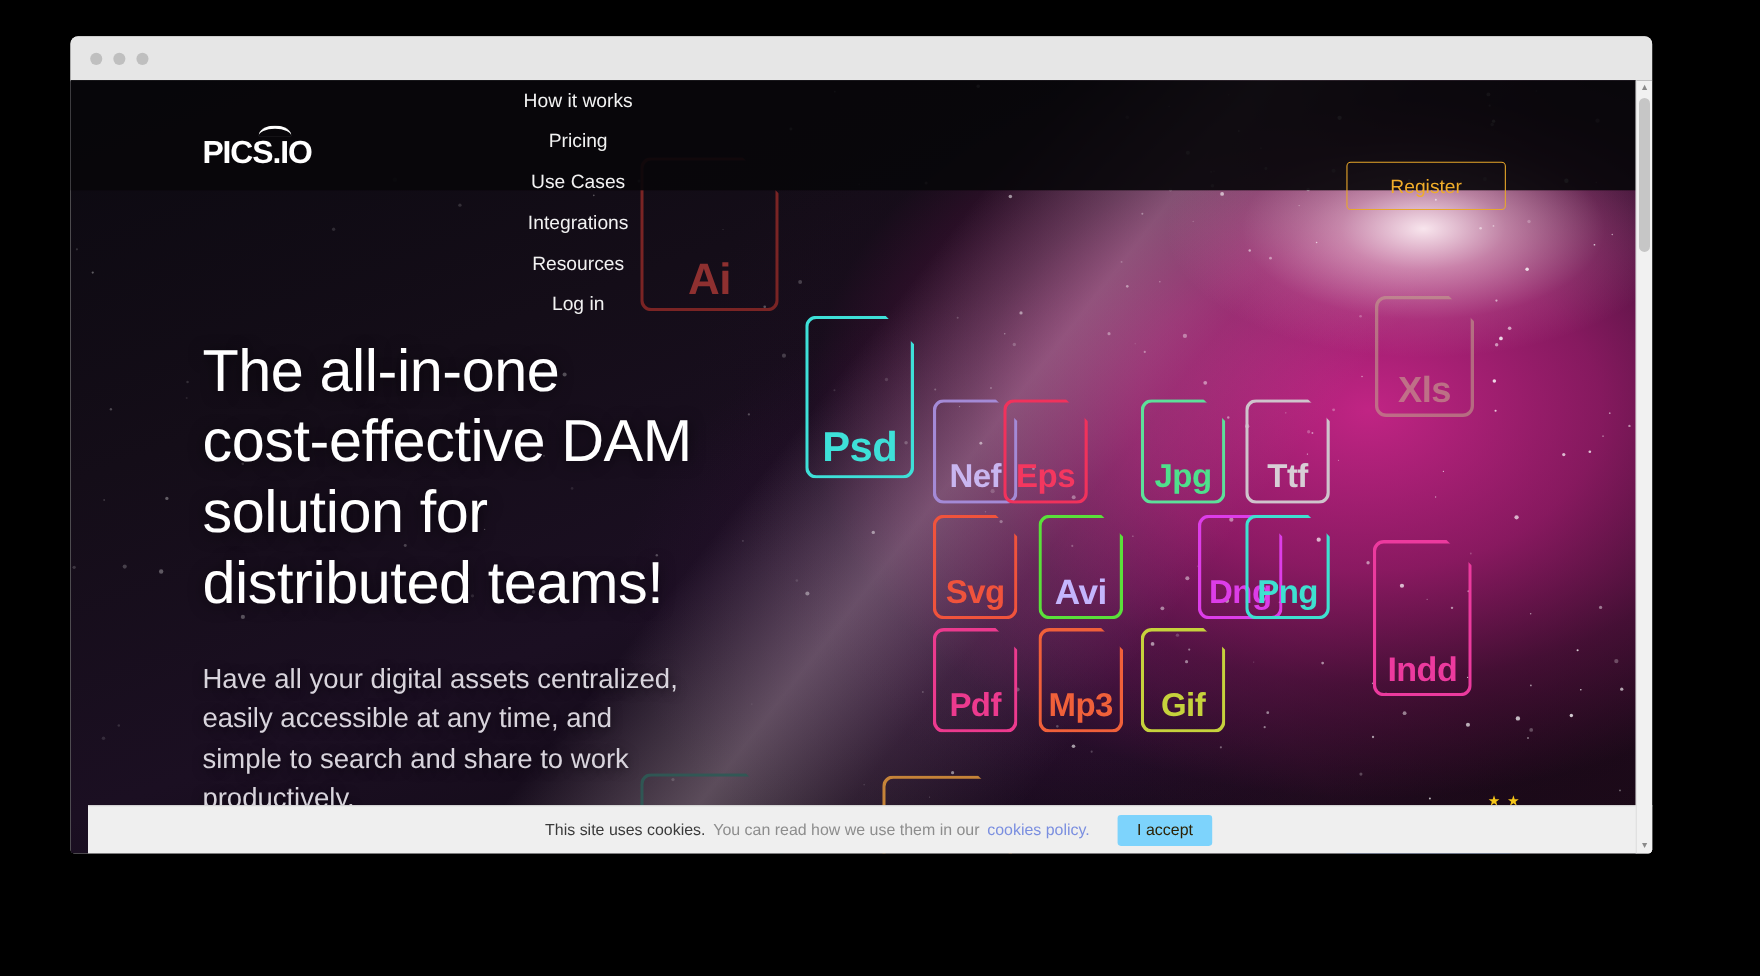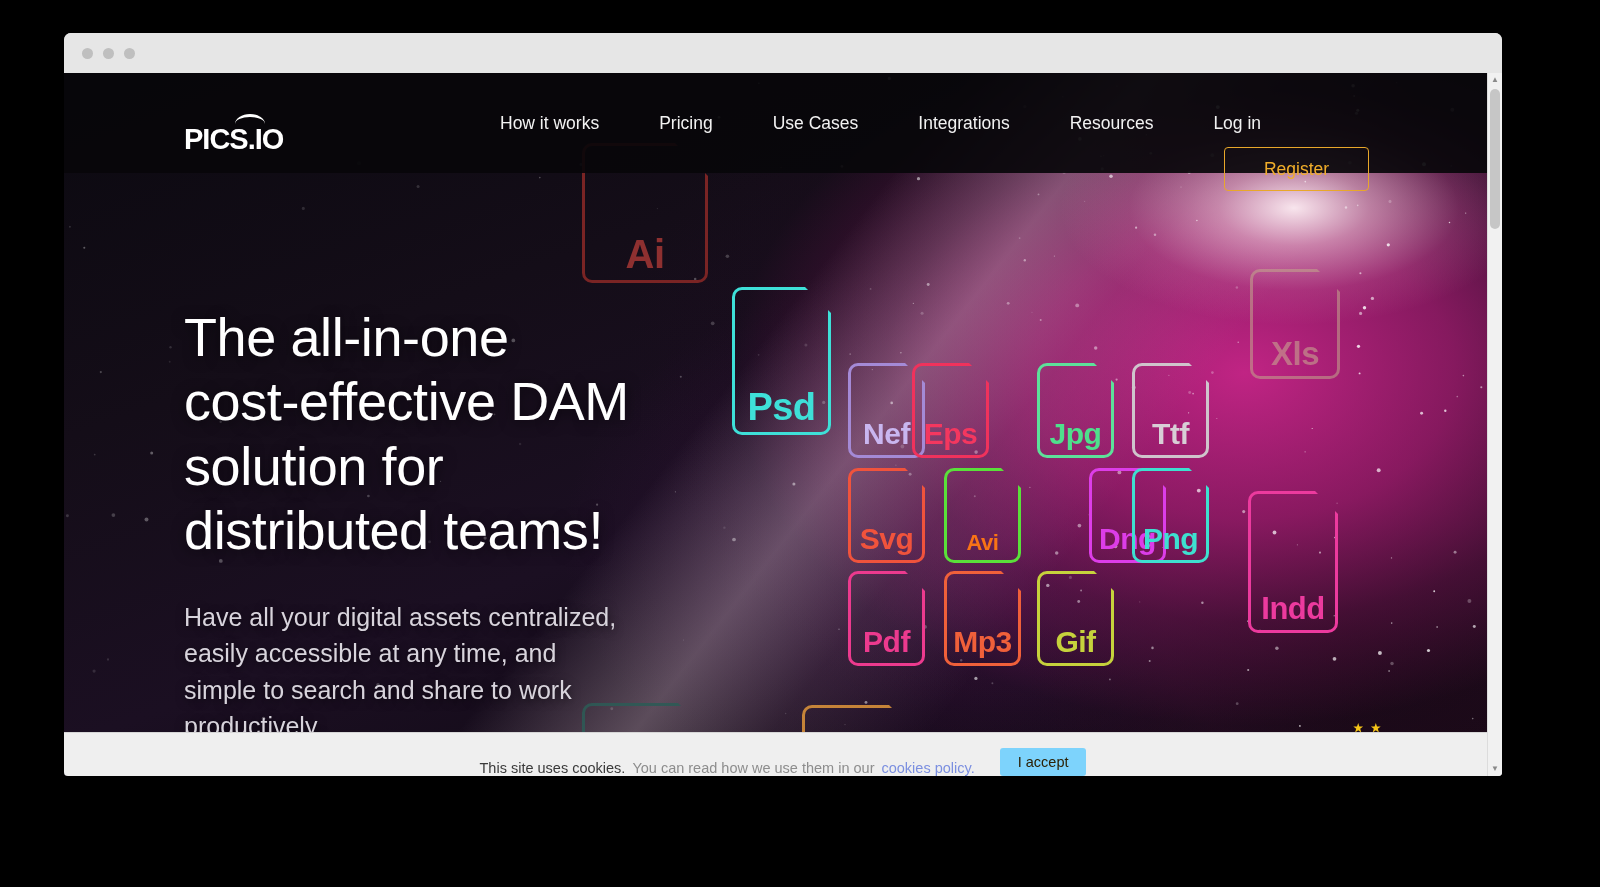--- a/index.html
+++ b/index.html
@@ -124,25 +124,26 @@
   }
   .logo .cap {
     position: absolute;
     left: 51px; top: -9px;
     width: 30px; height: 7px;
     border-top: 3px solid #fff;
     border-radius: 50% 50% 0 0 / 100% 100% 0 0;
   }
   .nav {
     position: absolute;
-    left: 412px; top: 0;
+    left: 388px; top: 0;
     height: 100px;
     display: flex;
     align-items: center;
-    gap: 12px;
+    gap: 0;
+    flex-direction: column;
   }
   .nav a {
     color: #f2f2f2;
     font-size: 17.5px;
     text-decoration: none;
     padding: 8px 24px;
     white-space: nowrap;
   }
   .register-btn {
     position: absolute;
@@ -194,26 +195,26 @@
     align-items: center;
     padding-left: 10px;
     box-sizing: border-box;
     z-index: 3;
   }
   .gdpr-stars { position: absolute; left: 1245px; top: 644px; width: 120px; height: 46px; z-index: 4; }
 
   
   .cookie-bar {
     position: absolute;
-    left: 0; bottom: 0;
+    left: 16px; bottom: 0;
     width: 1438px; height: 43px;
     background: #efefef;
     border-top: 1px solid #d6d6d6;
     display: flex;
-    align-items: flex-end;
+    align-items: center;
     justify-content: center;
     gap: 7px;
     z-index: 20;
     font-size: 14.5px;
   }
   .cookie-strong { color: #3a3a3a; }
   .cookie-rest { color: #8d8d8d; }
   .cookie-link { color: #7b8fe0; text-decoration: none; }
   .accept-btn {
     margin-left: 18px;
@@ -491,21 +492,21 @@
           <div class="tile" style="left: 1068px; top: 290px; width: 77px; height: 95px; border-color: rgb(207, 196, 204); border-top-right-radius: 3px; clip-path: polygon(0px 0px, calc(100% - 20px) 0px, 100% 20px, 100% 100%, 0px 100%);">
             <span class="lbl" style="color: rgb(216, 206, 214); font-size: 30px;">Ttf</span>
           </div>
           <div class="tile" style="left: 1186px; top: 196px; width: 90px; height: 110px; border-color: rgb(195, 169, 140); border-top-right-radius: 3px; clip-path: polygon(0px 0px, calc(100% - 23px) 0px, 100% 23px, 100% 100%, 0px 100%); opacity: 0.55;">
             <span class="lbl" style="color: rgb(203, 177, 147); font-size: 33px;">Xls</span>
           </div>
           <div class="tile" style="left: 784px; top: 395px; width: 77px; height: 95px; border-color: rgb(240, 83, 60); border-top-right-radius: 3px; clip-path: polygon(0px 0px, calc(100% - 20px) 0px, 100% 20px, 100% 100%, 0px 100%);">
             <span class="lbl" style="color: rgb(240, 83, 60); font-size: 30px;">Svg</span>
           </div>
           <div class="tile" style="left: 880px; top: 395px; width: 77px; height: 95px; border-color: rgb(90, 224, 58); border-top-right-radius: 3px; clip-path: polygon(0px 0px, calc(100% - 20px) 0px, 100% 20px, 100% 100%, 0px 100%);">
-            <span class="lbl" style="color: #f97316; font-size: 22px;">Avi</span>
+            <span class="lbl" style="color: #c4b5fd; font-size: 32px;">Avi</span>
           </div>
           <div class="tile" style="left: 1025px; top: 395px; width: 77px; height: 95px; border-color: rgb(220, 61, 232); border-top-right-radius: 3px; clip-path: polygon(0px 0px, calc(100% - 20px) 0px, 100% 20px, 100% 100%, 0px 100%);">
             <span class="lbl" style="color: rgb(220, 61, 232); font-size: 30px;">Dng</span>
           </div>
           <div class="tile" style="left: 1068px; top: 395px; width: 77px; height: 95px; border-color: rgb(62, 224, 208); border-top-right-radius: 3px; clip-path: polygon(0px 0px, calc(100% - 20px) 0px, 100% 20px, 100% 100%, 0px 100%);">
             <span class="lbl" style="color: rgb(62, 224, 208); font-size: 30px;">Png</span>
           </div>
           <div class="tile" style="left: 1184px; top: 418px; width: 90px; height: 142px; border-color: rgb(236, 58, 158); border-top-right-radius: 3px; clip-path: polygon(0px 0px, calc(100% - 23px) 0px, 100% 23px, 100% 100%, 0px 100%);">
             <span class="lbl" style="color: rgb(236, 58, 158); font-size: 31px;">Indd</span>
           </div>

